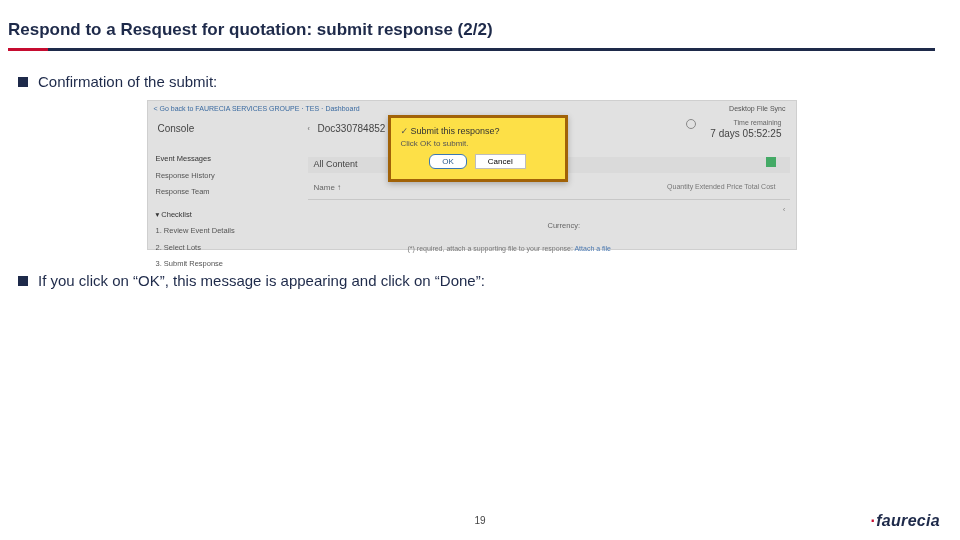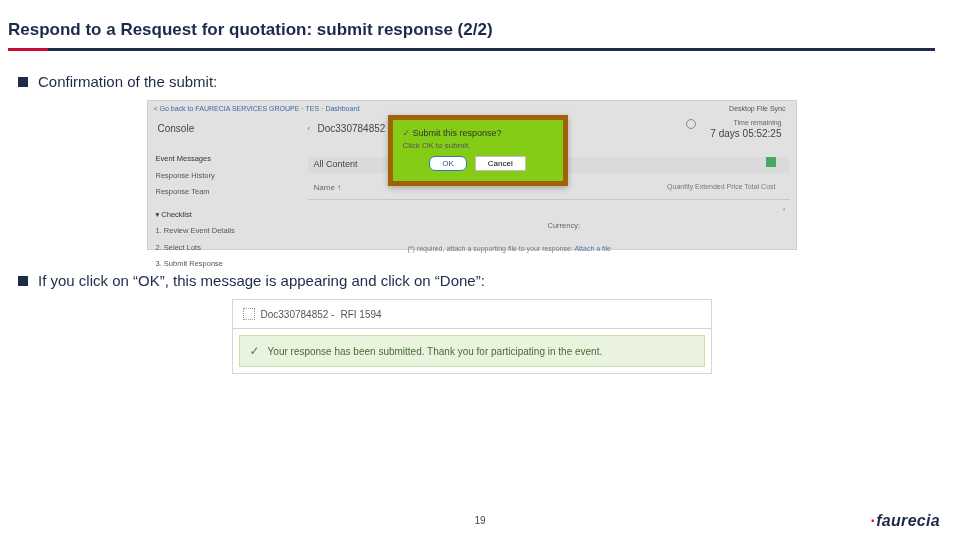--- a/index.html
+++ b/index.html
@@ -29,21 +29,21 @@
   .s1-allcontent { position:absolute; left:166px; top:58px; font-size:9px; color:#444; }
   .s1-mm { position:absolute; right:20px; top:56px; width:10px;height:10px;background:#4a6; }
   .s1-name { position:absolute; left:166px; top:82px; font-size:8px; color:#666; }
   .s1-cols { position:absolute; right:20px; top:82px; font-size:7px; color:#777; text-align:right; }
   .s1-hl { position:absolute; left:160px; top:98px; right:6px; height:1px; background:#c7c7c7; }
   .s1-caret { position:absolute; right:10px; top:104px; color:#888; }
   .s1-cur { position:absolute; left:400px; top:120px; font-size:7.5px; color:#666; }
   .s1-req { position:absolute; left:260px; top:144px; font-size:7px; color:#777; }
   .s1-attach { color:#4a78b0; }
   
-  .s1-modal { position:absolute; left:240px; top:14px; width:180px; background:#84cc16; border:5px solid #a16207; box-shadow:0 2px 6px rgba(0,0,0,.25); padding:8px 10px 10px; filter:none; }
+  .s1-modal { position:absolute; left:240px; top:14px; width:180px; background:#fde047; border:3px solid #a16207; box-shadow:0 2px 6px rgba(0,0,0,.25); padding:8px 10px 10px; filter:none; }
   .s1-modal .mtitle { font-size:9px; color:#333; }
   .s1-modal .mtitle::before { content:"✓ "; color:#555; }
   .s1-modal .msub { font-size:8px; color:#555; margin:3px 0 6px 0; }
   .s1-modal .mbtns { display:flex; gap:8px; justify-content:center; }
   .s1-modal button { font-size:8px; padding:2px 12px; background:#fff; border:1px solid #bdbdbd; cursor:pointer; }
   .s1-modal .ok { border-color:#3c78b4; color:#2a5a8a;border-radius:6px; }
   
   .shot2 { width:480px; margin: 8px auto 0; border:1px solid #d6d6d6; font-size:10px; color:#555; filter: blur(0.35px); }
   .s2-row1 { padding:8px 10px; border-bottom:1px solid #d6d6d6; display:flex; align-items:center; gap:6px; }
   .s2-icon { width:12px;height:12px;border:1px dotted #999; display:inline-block; }
@@ -104,29 +104,18 @@
         <button>Cancel</button>
       </div>
     </div>
   </div>
 
   <div class="bullet-row">
     <div class="bullet-box"></div>
     <div class="bullet-text">If you click on “OK”, this message is appearing and click on “Done”:</div>
   </div>
 
-  <div class="shot2">
-    <div class="s2-row1">
-      <span class="s2-icon"></span>
-      <span>Doc330784852 -</span>
-      <span>RFI 1594</span>
-    </div>
-    <div class="s2-row2">
-      <span class="s2-check">✓</span>
-      <span>Your response has been submitted. Thank you for participating in the event.</span>
-    </div>
-  </div>
 
   <div class="pagenum">19</div>
   <div class="logo">
     <span class="dot">·</span><span>faurecia</span>
   </div>
 </div>
 
 </body></html>

